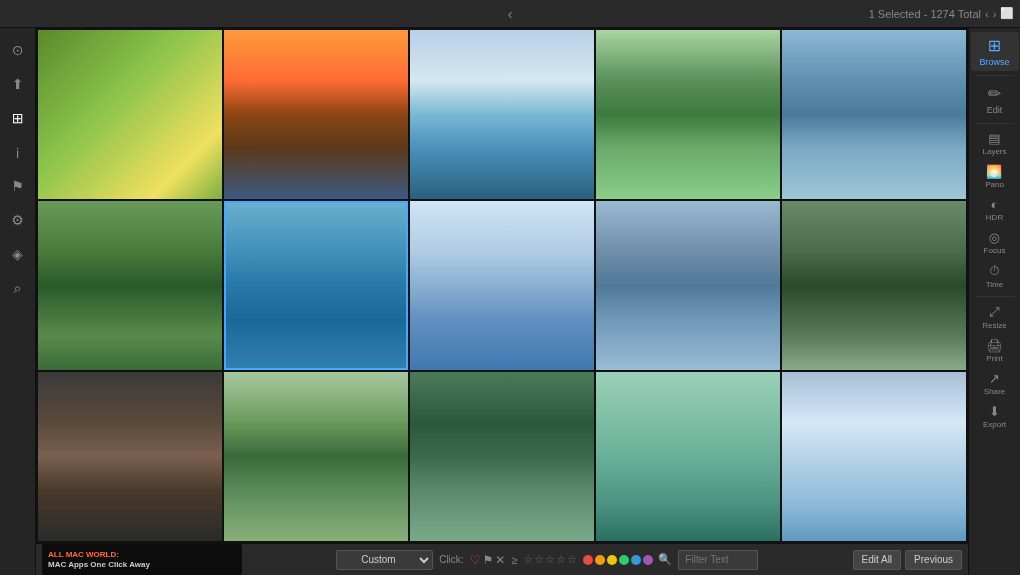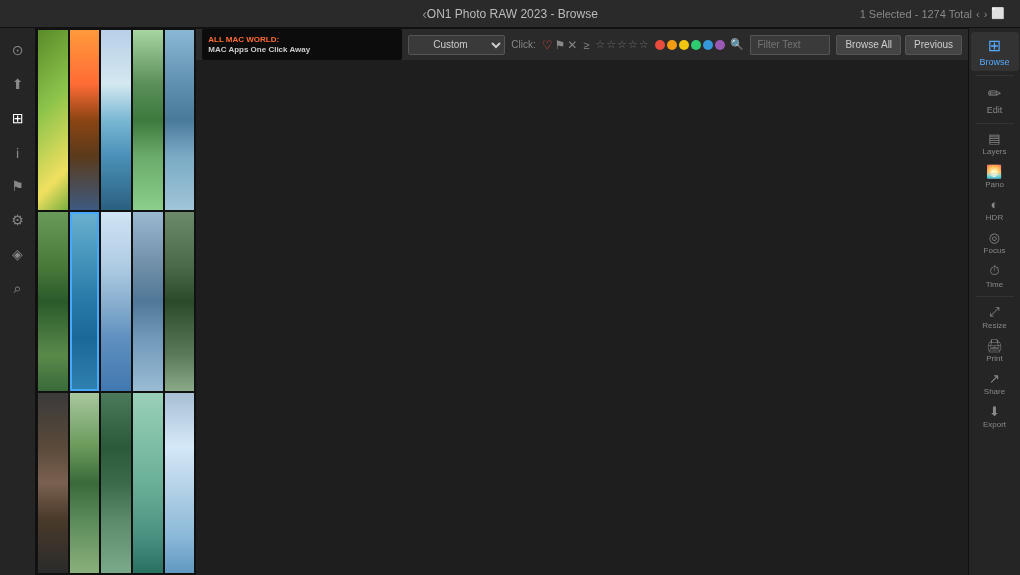--- a/index.html
+++ b/index.html
@@ -32,21 +32,21 @@
       position: absolute;
       left: 50px;
       color: #888;
       font-size: 11px;
       display: flex;
       align-items: center;
       gap: 3px;
     }
     #titlebar .nav-arrows {
       position: absolute;
-      right: 15px;
+      right: 6px;
       display: flex;
       align-items: center;
       gap: 4px;
       color: #888;
       font-size: 11px;
     }
     #titlebar .back-btn {
       color: #888;
       font-size: 14px;
       cursor: pointer;
@@ -79,21 +79,21 @@
       cursor: pointer;
       color: #888;
       font-size: 14px;
     }
     .tool-btn.active { color: #fff; }
 
     
     #center {
       flex: 1;
       display: flex;
-      flex-direction: row;
+      flex-direction: column;
       background: #1e1e1e;
       overflow: hidden;
     }
 
     
     #photo-grid {
       flex: 1;
       display: grid;
       grid-template-columns: repeat(5, 1fr);
       grid-template-rows: repeat(3, 1fr);
@@ -274,21 +274,20 @@
       gap: 1px;
     }
     .right-tool-small .icon { font-size: 13px; color: #888; }
     .right-tool-small .label { font-size: 8px; color: #888; text-align: center; }
   </style>
 </head>
 <body>
 
 <div id="titlebar">
   <span class="back-btn">‹</span>
-  <div class="title">ON1 Photo RAW 2023 - Browse</div>
   <div class="nav-arrows">
     <span>1 Selected - 1274 Total</span>
     <span style="cursor:pointer;">‹</span>
     <span style="cursor:pointer;">›</span>
     <span style="cursor:pointer;">⬜</span>
   </div>
 </div>
 
 <div id="main">
 
@@ -356,21 +355,21 @@
           <div class="color-dot" style="background:#f1c40f;"></div>
           <div class="color-dot" style="background:#2ecc71;"></div>
           <div class="color-dot" style="background:#3498db;"></div>
           <div class="color-dot" style="background:#9b59b6;"></div>
         </div>
         <span style="color:#888;">🔍</span>
         <input class="filter-text-input" type="text" placeholder="Filter Text" style="">
       </div>
 
       <div class="bottom-right-btns">
-        <button class="bottom-btn">Browse All</button>
+        <button class="bottom-btn">Edit All</button>
         <button class="bottom-btn">Previous</button>
       </div>
     </div>
   </div>
 
   <div id="right-toolbar">
     <div class="right-tool active">
       <span class="right-tool-icon">⊞</span>
       <span class="right-tool-label">Browse</span>
     </div>

